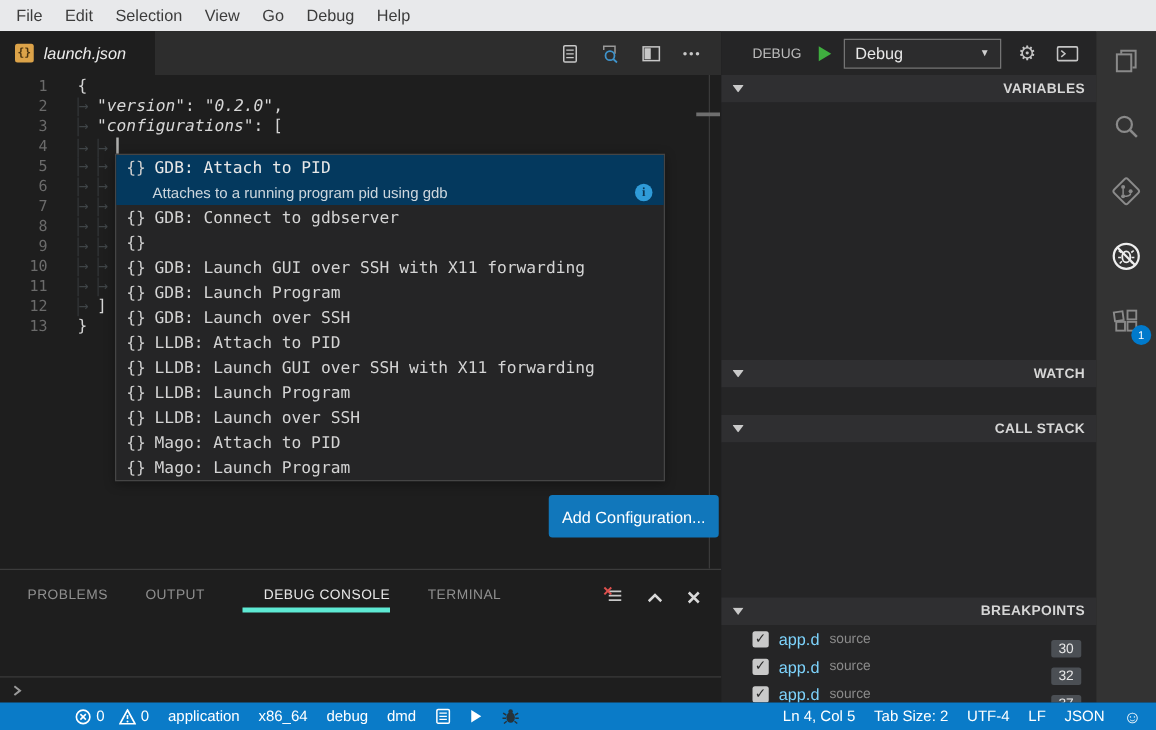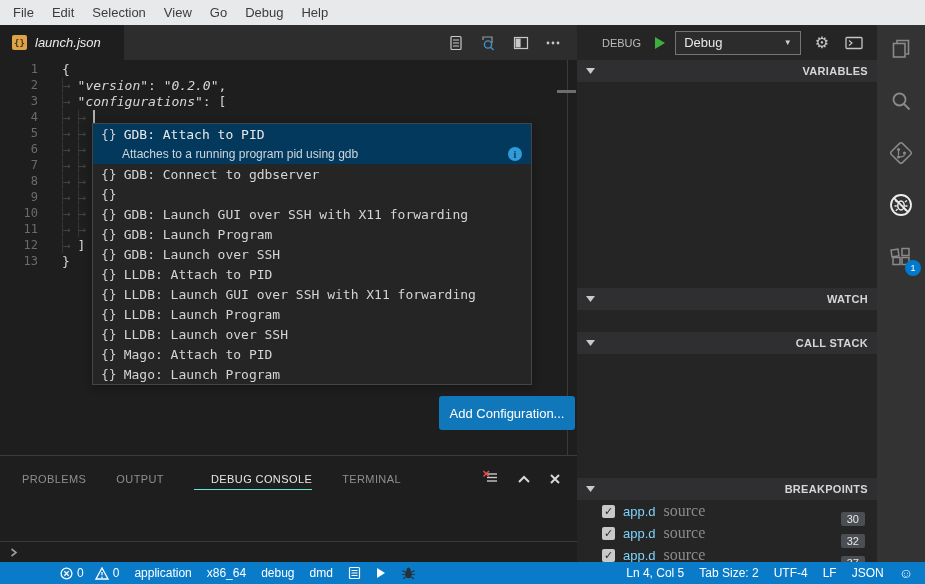--- a/index.html
+++ b/index.html
@@ -48,21 +48,21 @@
 
   .add-config { position:absolute; left:439px; top:336px; width:136px; height:34px;
     background:var(--button); border:none; border-radius:3px; color:#fff; font-size:13px;
     font-family:"Liberation Sans",sans-serif; cursor:pointer; }
 
   
   .panel { height:107px; flex:none; border-top:1px solid #3c3c3c; display:flex; flex-direction:column; background:#1e1e1e; }
   .panel-tabs-row { height:34px; flex:none; display:flex; align-items:flex-end; justify-content:space-between; padding:0 16px 0 22px; }
   .panel-tabs { display:flex; gap:30px; }
   .panel-tab { font-size:11px; letter-spacing:.4px; color:#8f8f8f; padding:3px 0 4px; }
-  .panel-tab.active { color:#e7e7e7; border-bottom:1px solid #5eead4;padding-left:17px; }
+  .panel-tab.active { color:#e7e7e7; border-bottom:4px solid #5eead4;padding-left:17px; }
   .panel-actions { display:flex; align-items:center; gap:18px; }
   .panel-body { flex:1; }
   .panel-input { height:21px; flex:none; border-top:1px solid #3a3a3a; display:flex; align-items:center; padding-left:9px; }
 
   
   .sidebar { width:300px; flex:none; background:#252526; display:flex; flex-direction:column; overflow:hidden; }
   .sidebar-toolbar { height:35px; flex:none; display:flex; align-items:center; padding:0 14px 0 25px; }
   .debug-label { font-size:11px; color:#bcbcbc; margin-right:12px; }
   .start-icon { margin-right:9px; display:flex; }
   .config-select { width:145px; height:24px; background:#2c2c2d; border:1px solid #747474; color:#e8e8e8;
@@ -72,21 +72,21 @@
   .console-toggle { margin-left:16px; display:flex; }
   .section-header { height:22px; flex:none; background:#2f2f31; display:flex; align-items:center;
     padding:0 9px; gap:7px; font-size:11px; font-weight:bold; color:#d6d6d6; letter-spacing:.3px;justify-content:space-between; }
   .twistie { width:9px; height:6px; background:#c9c9c9; clip-path:polygon(0 0,100% 0,50% 100%); flex:none; }
   .sec-body { background:#252526; flex:none; }
   .body-variables { height:206px; } .body-watch { height:22px; } .body-callstack { height:124px; }
   .bp-row { height:22px; display:flex; align-items:center; padding:0 12px 0 25px; gap:8px; }
   .bp-check { width:13px; height:13px; background:#c9c9c9; border-radius:2px; color:#2a2a2a;
     font-size:11px; line-height:13px; text-align:center; flex:none; }
   .bp-file { color:#7dd3fc; font-size:13px; }
-  .bp-kind { color:#8b8b8b; font-size:16px;font-family:Liberation Serif, serif; }
+  .bp-kind { color:#8b8b8b; font-size:11px; }
   .bp-line { margin-left:auto; background:#4b4f54; color:#e6e6e6; font-size:11px; padding:1px 6px; border-radius:2px;margin-top:16px; }
 
   
   .activitybar { width:48px; flex:none; background:#333333; display:flex; flex-direction:column;
     align-items:center; padding-top:11px; gap:26px; }
   .ab-item { position:relative; width:26px; height:26px; display:flex; align-items:center; justify-content:center; }
   .ab-badge { position:absolute; right:-7px; bottom:-6px; min-width:16px; height:16px; border-radius:50%;
     background:var(--accent); color:#fff; font-size:9px; display:flex; align-items:center; justify-content:center; }
 
   

